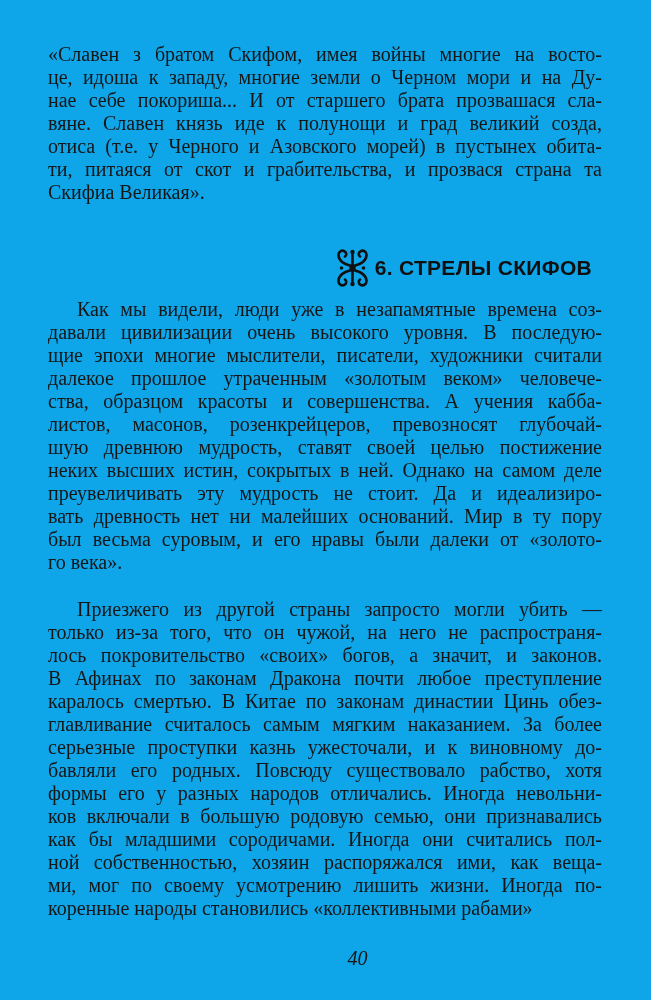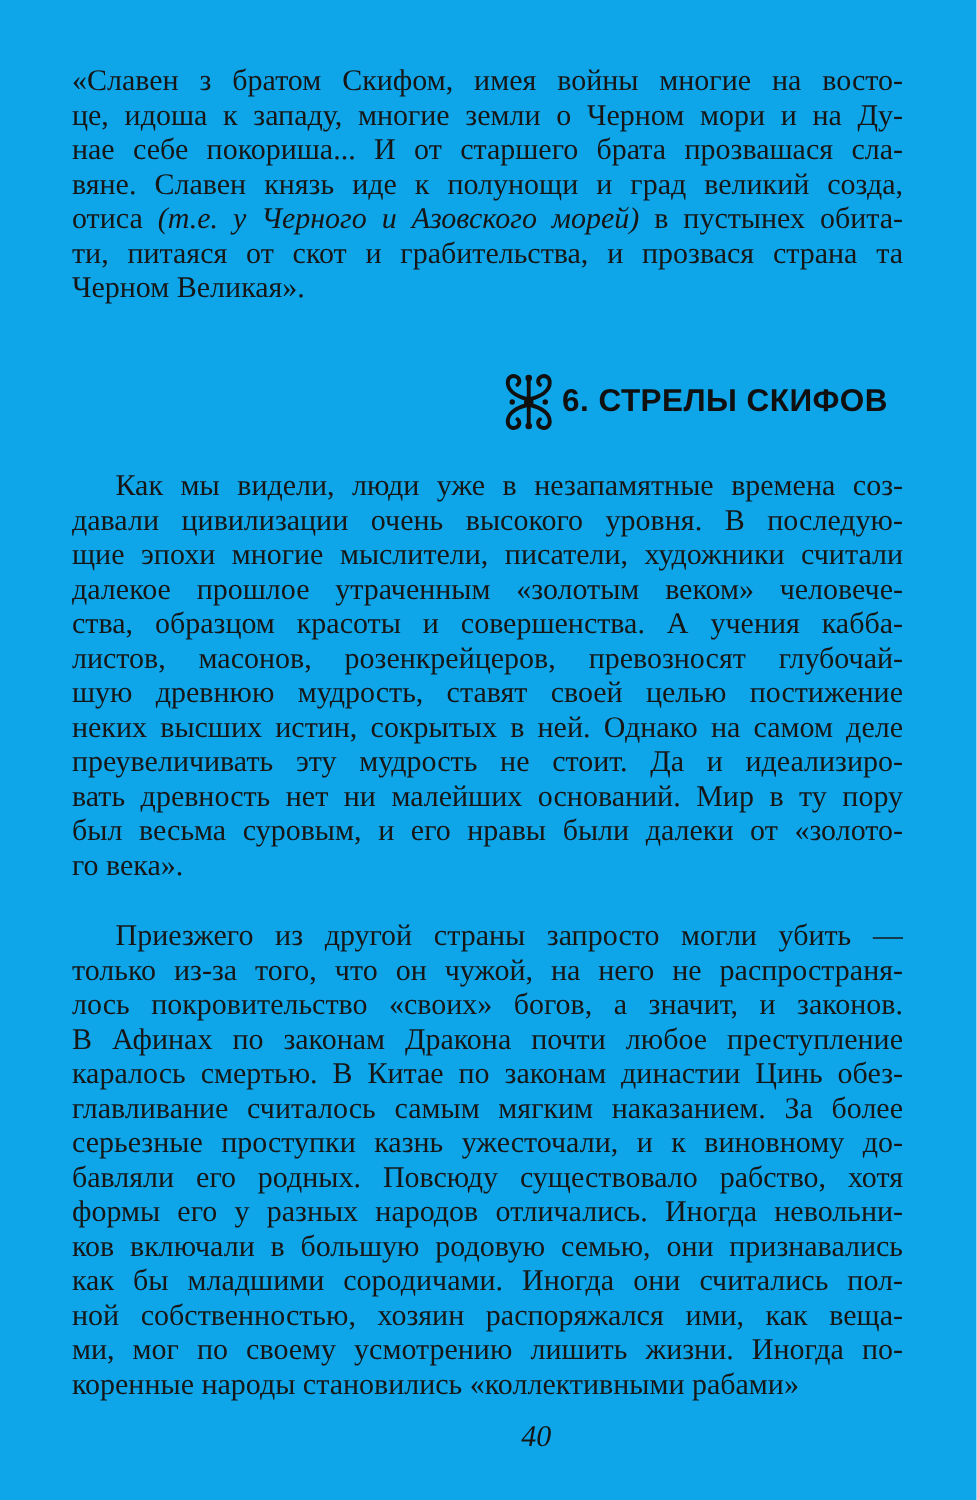--- a/index.html
+++ b/index.html
@@ -32,40 +32,39 @@
     text-align: justify;
     text-align-last: justify;
   }
   .line.last {
     text-align-last: left;
   }
   .line.indent {
     text-indent: 29px;
   }
   .it {
-    font-style: italic;
   }
   .heading {
     margin-top: 44px;
     height: 40px;
     display: flex;
     align-items: center;
     justify-content: flex-end;
     padding-right: 10px;
     gap: 4px;
   }
   .heading .title {
     font-family: "Liberation Sans", sans-serif;
     font-weight: 700;
     font-size: 21px;
     letter-spacing: 0.3px;
     color: #101010;
     white-space: nowrap;
   }
-  .p1 { margin-top: 25px; }
+  .p1 { margin-top: 10px; }
   .p2 { margin-top: 24px; }
   .folio {
     position: absolute;
     left: 0;
     top: 947px;
     width: 100%;
     text-align: center;
     font-family: "Liberation Serif", serif;
     font-style: italic;
     font-size: 20px;
@@ -80,21 +79,21 @@
 <div class="page">
   <div class="textblock">
 
     <div class="para quote">
         <div class="line"><span>«Славен з братом Скифом, имея войны многие на восто-</span></div>
         <div class="line"><span>це, идоша к западу, многие земли о Черном мори и на Ду-</span></div>
         <div class="line"><span>нае себе покориша... И от старшего брата прозвашася сла-</span></div>
         <div class="line"><span>вяне. Славен князь иде к полунощи и град великий созда,</span></div>
         <div class="line"><span>отиса </span><span class="it">(т.е. у Черного и Азовского морей)</span><span> в пустынех обита-</span></div>
         <div class="line"><span>ти, питаяся от скот и грабительства, и прозвася страна та</span></div>
-        <div class="line last"><span>Черном Великая».</span></div>
+        <div class="line last"><span>Скифиа Великая».</span></div>
       </div>
 
     <div class="heading">
       <span>
         <svg class="ornament" width="37" height="40" viewBox="0 0 36 40" xmlns="http://www.w3.org/2000/svg">
           <g fill="none" stroke="#101010" stroke-width="2.6" stroke-linecap="round">
             <path d="M17 18 C9 16 4 12 4 7 C4 3.5 7 2 9.5 3 C12 4 12.5 7 10.5 8.5"></path>
             <path d="M19 18 C27 16 32 12 32 7 C32 3.5 29 2 26.5 3 C24 4 23.5 7 25.5 8.5"></path>
             <path d="M17 22 C9 24 4 28 4 33 C4 36.5 7 38 9.5 37 C12 36 12.5 33 10.5 31.5"></path>
             <path d="M19 22 C27 24 32 28 32 33 C32 36.5 29 38 26.5 37 C24 36 23.5 33 25.5 31.5"></path>

